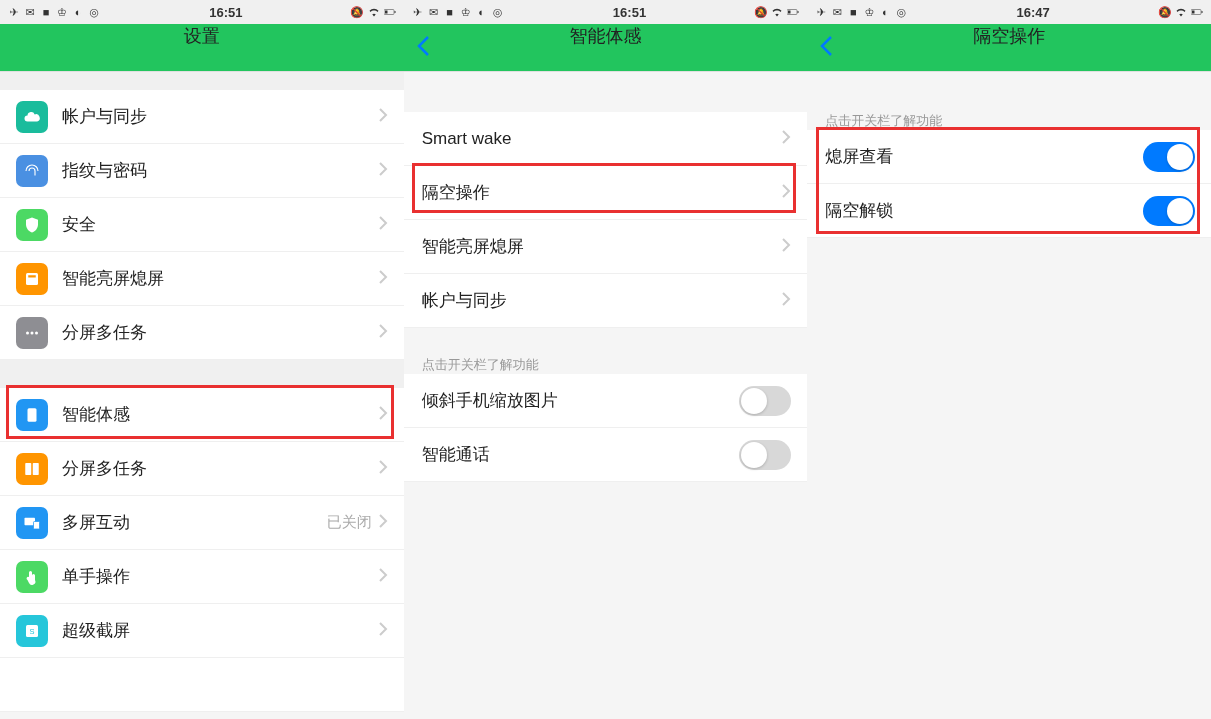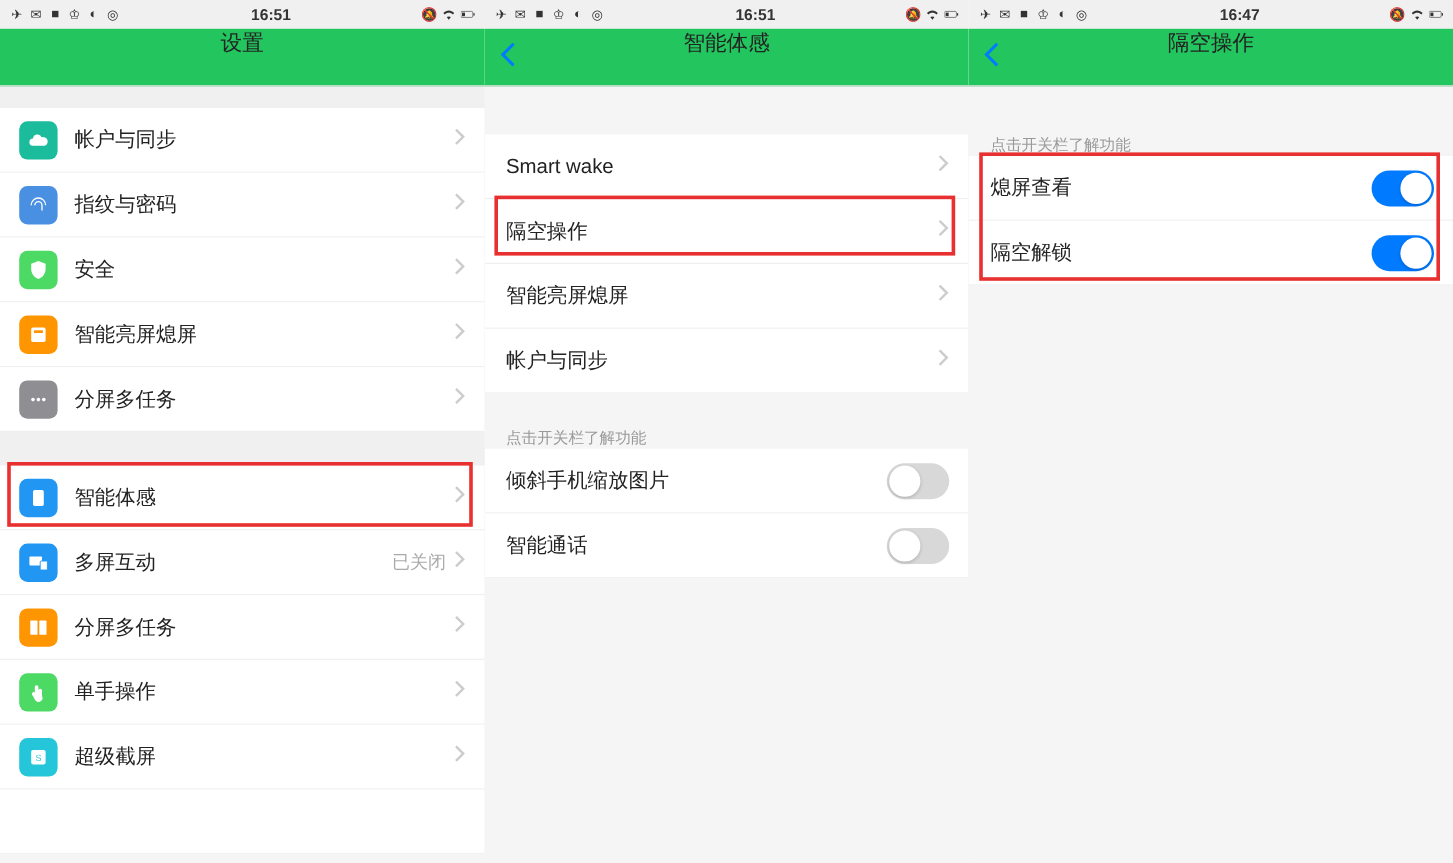--- a/index.html
+++ b/index.html
@@ -273,40 +273,40 @@
               <rect x="6" y="3" width="12" height="18" rx="2" fill="#fff"></rect>
             </svg>
           </div>
         <div class="item-label">智能体感</div>
         <span class="chevron"><svg width="10" height="16" viewBox="0 0 10 16">
               <path fill="none" stroke="#ccc" stroke-width="2" d="M2 2l6 6-6 6"></path>
             </svg></span>
       </div>
     </div>
     <div class="list-item">
+      <div class="item-icon ic-orange">
+          <svg width="18" height="18" viewBox="0 0 24 24">
+            <rect x="3" y="4" width="8" height="16" rx="1" fill="#fff"></rect>
+            <rect x="13" y="4" width="8" height="16" rx="1" fill="#fff"></rect>
+          </svg>
+        </div>
+      <div class="item-label">分屏多任务</div>
+      <span class="chevron"><svg width="10" height="16" viewBox="0 0 10 16">
+            <path fill="none" stroke="#ccc" stroke-width="2" d="M2 2l6 6-6 6"></path>
+          </svg></span>
+    </div>
+    <div class="list-item">
       <div class="item-icon ic-blue2">
           <svg width="18" height="18" viewBox="0 0 24 24">
             <rect x="2" y="5" width="14" height="10" rx="1" fill="#fff"></rect>
             <rect x="14" y="10" width="8" height="10" rx="1" fill="#fff" stroke="#2196f3"></rect>
           </svg>
         </div>
       <div class="item-label">多屏互动</div>
       <div class="item-value">已关闭</div>
-      <span class="chevron"><svg width="10" height="16" viewBox="0 0 10 16">
-            <path fill="none" stroke="#ccc" stroke-width="2" d="M2 2l6 6-6 6"></path>
-          </svg></span>
-    </div>
-    <div class="list-item">
-      <div class="item-icon ic-orange">
-          <svg width="18" height="18" viewBox="0 0 24 24">
-            <rect x="3" y="4" width="8" height="16" rx="1" fill="#fff"></rect>
-            <rect x="13" y="4" width="8" height="16" rx="1" fill="#fff"></rect>
-          </svg>
-        </div>
-      <div class="item-label">分屏多任务</div>
       <span class="chevron"><svg width="10" height="16" viewBox="0 0 10 16">
             <path fill="none" stroke="#ccc" stroke-width="2" d="M2 2l6 6-6 6"></path>
           </svg></span>
     </div>
     <div class="list-item">
       <div class="item-icon ic-green">
           <svg width="18" height="18" viewBox="0 0 24 24">
             <path fill="#fff" d="M8 12V6a2 2 0 014 0v4a2 2 0 014 0v6a4 4 0 01-8 4l-2-4a2 2 0 012-4z"></path>
           </svg>
         </div>

